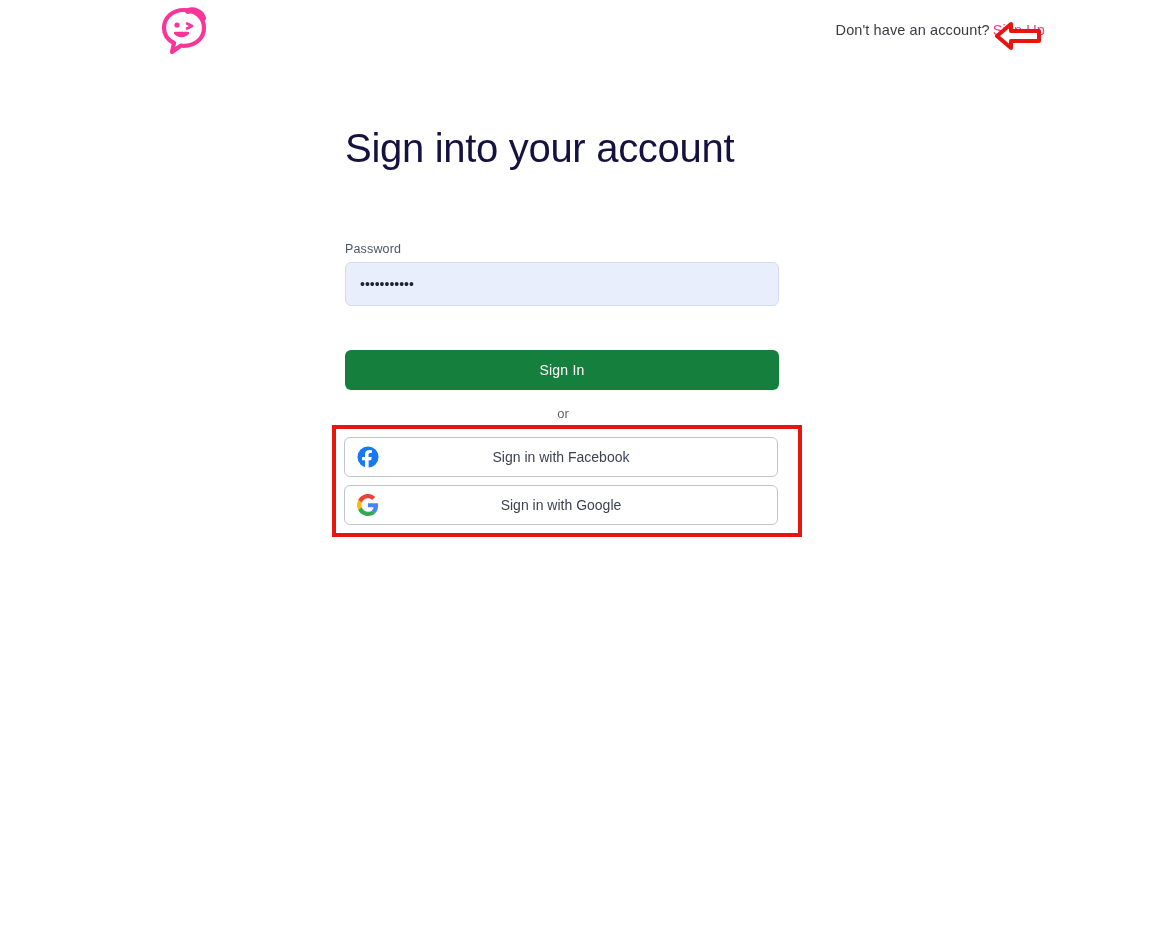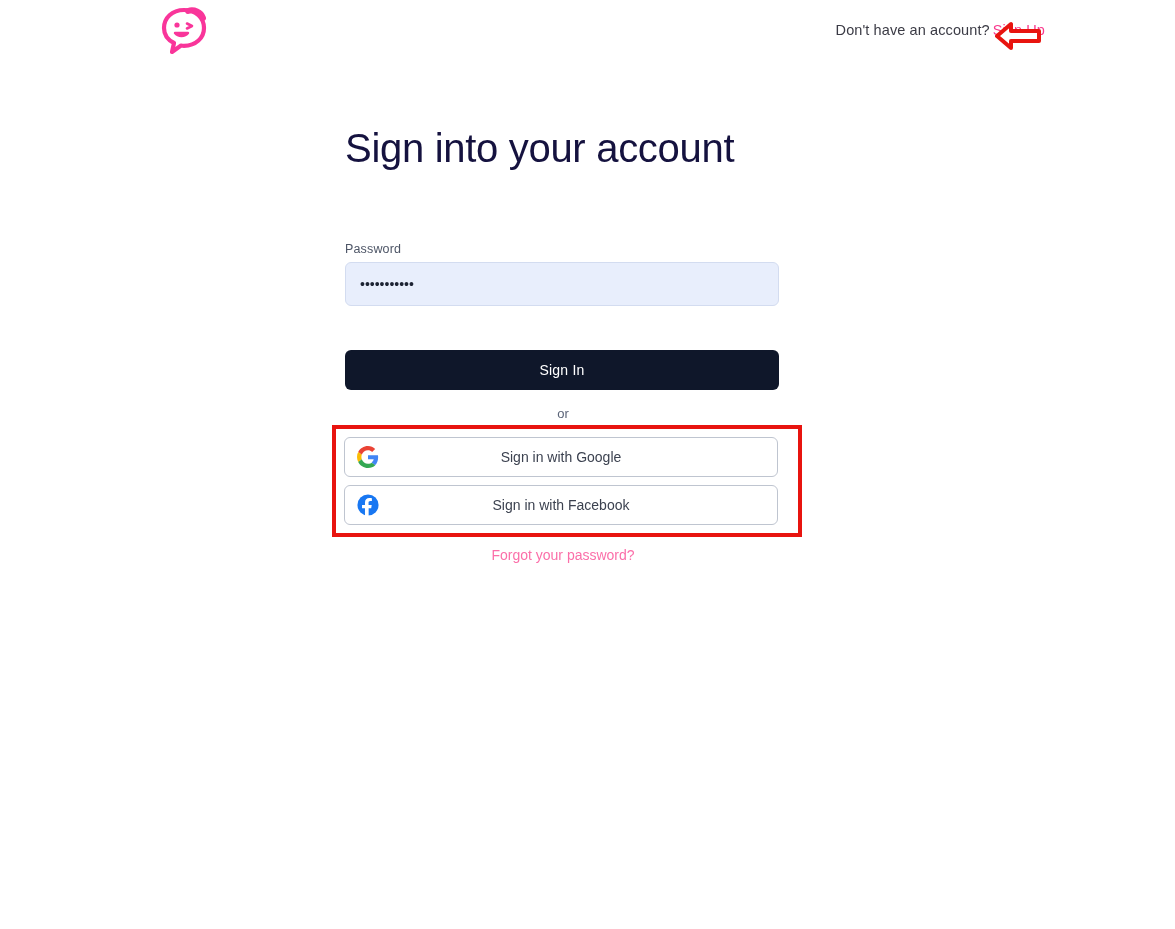--- a/index.html
+++ b/index.html
@@ -114,21 +114,21 @@
     background: #ffffff;
     pointer-events: none;
   }
 
   
   .signin-button {
     display: block;
     width: 434px;
     height: 40px;
     margin-top: 44px;
-    background: #0f172a;
+    background: #15803d;
     border: none;
     border-radius: 6px;
     color: #ffffff;
     font-size: 14px;
     font-family: "Liberation Sans", sans-serif;
     cursor: pointer;
     letter-spacing: 0.2px;
   }
 
   .or-text {
@@ -223,41 +223,40 @@
     <div class="field-group">
       <label class="field-label">Password</label>
       <input class="text-input" type="password" value="..........." style="">
     </div>
 
     <button class="signin-button">Sign In</button>
 
     <div class="or-text">or</div>
 
     <div class="social-block">
+
+      <button class="social-button">
+        <span class="social-icon">
+          <svg viewBox="0 0 48 48" width="22" height="22" aria-hidden="true">
+            <circle cx="24" cy="24" r="23" fill="#1877F2"></circle>
+            <path fill="#ffffff" d="M31 31.2l1.1-7.2h-6.9v-4.7c0-2 1-3.9 4.1-3.9h3.2V9.3s-2.9-.5-5.6-.5c-5.8 0-9.5 3.5-9.5 9.8V24h-6.4v7.2h6.4v17.4c1.3.2 2.6.3 4 .3s2.7-.1 4-.3V31.2H31z"></path>
+          </svg>
+        </span>
+        <span class="social-label">Sign in with Facebook</span>
+      </button>
 
       <button class="social-button">
         <span class="social-icon">
           <svg viewBox="0 0 48 48" width="22" height="22" aria-hidden="true">
             <path fill="#EA4335" d="M24 9.5c3.5 0 6.6 1.2 9 3.5l6.7-6.7C35.6 2.6 30.2 0 24 0 14.6 0 6.5 5.4 2.6 13.2l7.8 6.1C12.3 13.5 17.7 9.5 24 9.5z"></path>
             <path fill="#4285F4" d="M46.1 24.6c0-1.6-.1-3.2-.4-4.6H24v9.1h12.4c-.5 2.9-2.2 5.3-4.6 7l7.6 5.9c4.4-4.1 6.7-10.1 6.7-17.4z"></path>
             <path fill="#FBBC05" d="M10.4 28.7c-.5-1.5-.8-3-.8-4.7s.3-3.2.8-4.7l-7.8-6.1C.9 16.4 0 20.1 0 24s.9 7.6 2.6 10.8l7.8-6.1z"></path>
             <path fill="#34A853" d="M24 48c6.5 0 11.9-2.1 15.9-5.8l-7.6-5.9c-2.1 1.4-4.8 2.3-8.3 2.3-6.3 0-11.7-4-13.6-9.8l-7.8 6.1C6.5 42.6 14.6 48 24 48z"></path>
           </svg>
         </span>
         <span class="social-label">Sign in with Google</span>
       </button>
 
-      <button class="social-button">
-        <span class="social-icon">
-          <svg viewBox="0 0 48 48" width="22" height="22" aria-hidden="true">
-            <circle cx="24" cy="24" r="23" fill="#1877F2"></circle>
-            <path fill="#ffffff" d="M31 31.2l1.1-7.2h-6.9v-4.7c0-2 1-3.9 4.1-3.9h3.2V9.3s-2.9-.5-5.6-.5c-5.8 0-9.5 3.5-9.5 9.8V24h-6.4v7.2h6.4v17.4c1.3.2 2.6.3 4 .3s2.7-.1 4-.3V31.2H31z"></path>
-          </svg>
-        </span>
-        <span class="social-label">Sign in with Facebook</span>
-      </button>
-
     </div>
 
-    <a class="forgot-link">Forgot your password?</a>
 
   </div>
 </div>
 
 </body></html>

